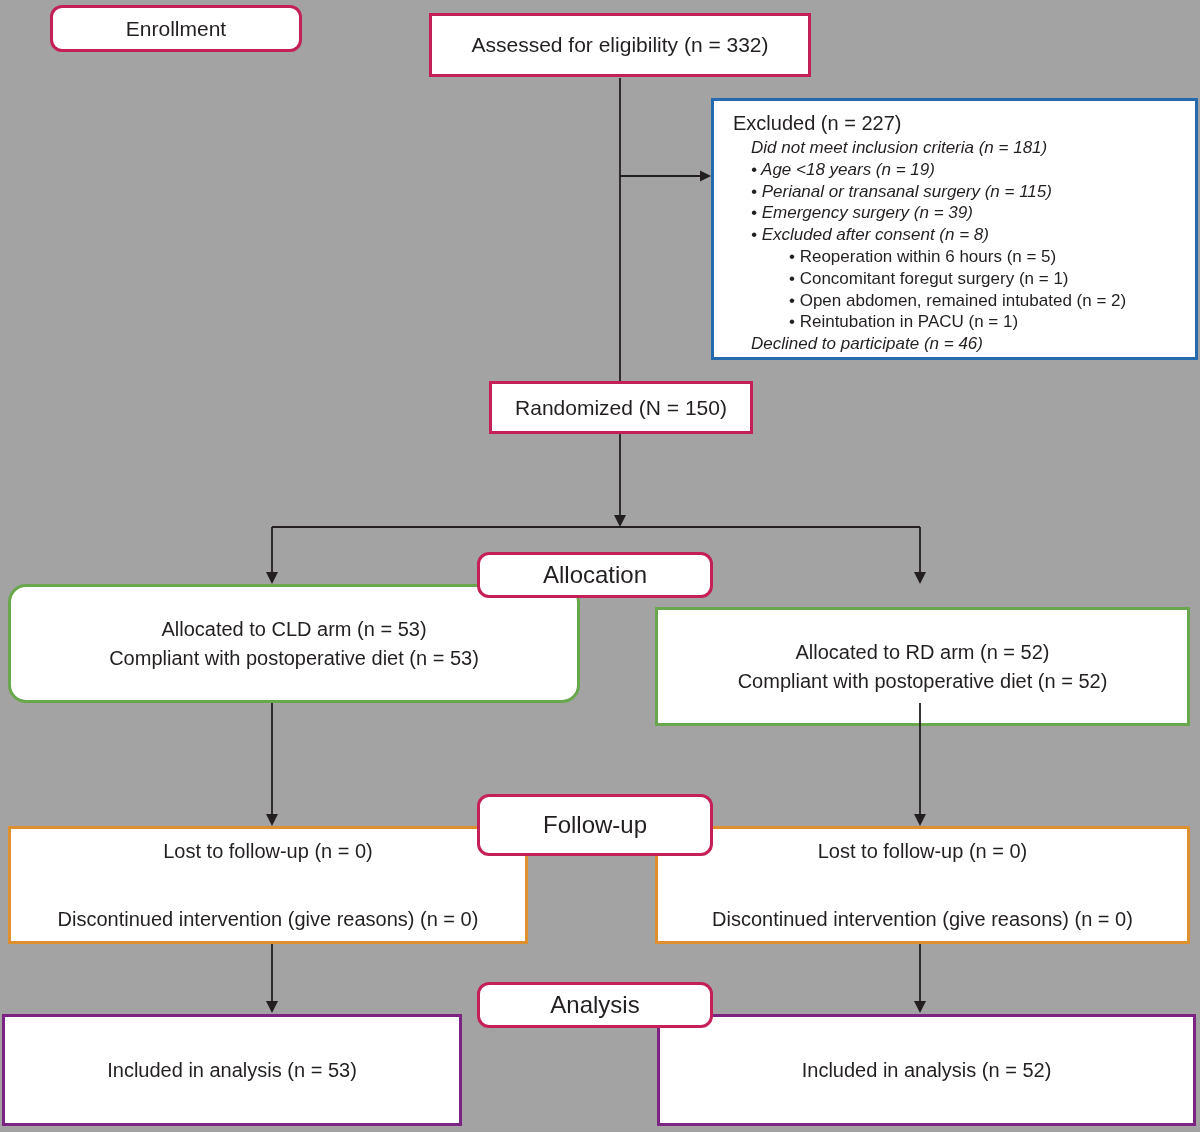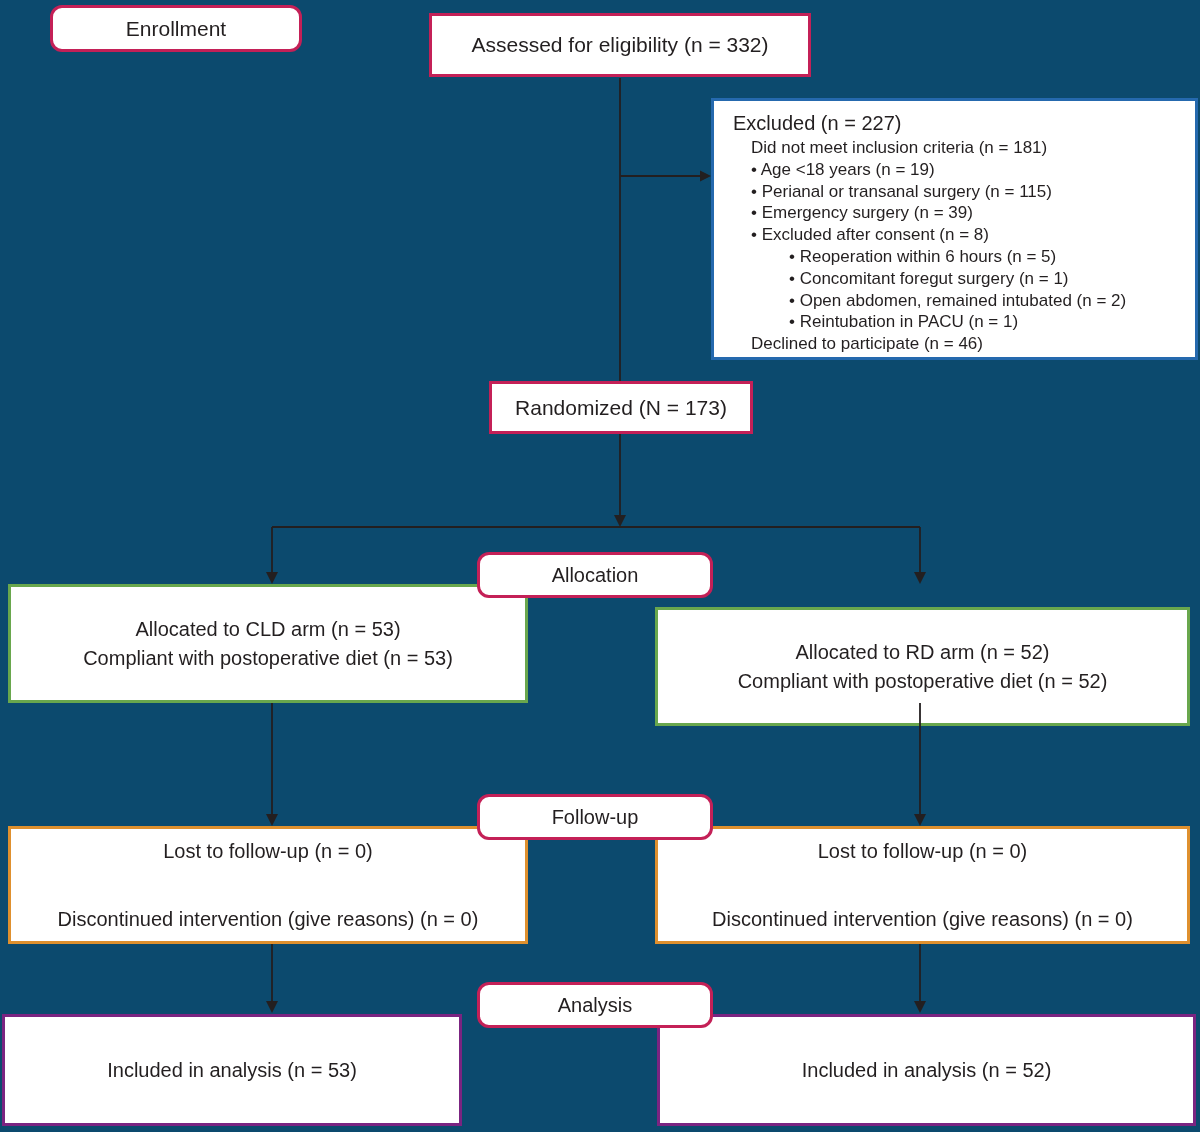--- a/index.html
+++ b/index.html
@@ -14,21 +14,21 @@
   * { margin: 0; padding: 0; box-sizing: border-box; }
   html, body { background: #ffffff; }
   body {
     font-family: "Liberation Sans", sans-serif;
     color: var(--ink);
   }
   .canvas {
     position: relative;
     width: 1200px;
     height: 1132px;
-    background: #0c4a6e;
+    background: #a3a3a3;
     overflow: hidden;
   }
   .connectors {
     position: absolute;
     left: 0; top: 0;
     width: 1200px; height: 1132px;
     z-index: 3;
     pointer-events: none;
   }
   .box {
@@ -44,52 +44,52 @@
     line-height: 1.42;
   }
   .crimson { border-color: var(--crimson); }
   .blue    { border-color: var(--blue); }
   .green   { border-color: var(--green); }
   .orange  { border-color: var(--orange); gap: 40px; }
   .purple  { border-color: var(--purple); }
   .round   { border-radius: 12px; }
   .stage-label {
     z-index: 4;
-    font-size: 20px;
+    font-size: 24px;
   }
   .f21 { font-size: 21px; }
   .f20 { font-size: 20px; }
 
   
   .enrollment-box  { left: 50px;  top: 5px;   width: 252px; height: 47px; }
   .assessed-box    { left: 429px; top: 13px;  width: 382px; height: 64px; }
 
   
   .excluded-box {
     left: 711px; top: 98px; width: 487px; height: 262px;
     align-items: flex-start;
     justify-content: flex-start;
     text-align: right;
     padding: 9px 14px 6px 19px;
   }
   .x-title { font-size: 20px; line-height: 27px; }
   .x-line  { font-size: 17px; line-height: 21.8px; white-space: nowrap; }
-  .il1 { padding-left: 18px; }
+  .il1 { padding-left: 18px; font-style: italic; }
   .il2 { padding-left: 56px; }
 
   
   .randomized-box { left: 489px; top: 381px; width: 264px; height: 53px; }
 
   
   .allocation-label { left: 477px; top: 552px; width: 236px; height: 46px; }
-  .followup-label   { left: 477px; top: 794px; width: 236px; height: 46px; }
+  .followup-label   { left: 477px; top: 794px; width: 236px; height: 62px; }
   .analysis-label   { left: 477px; top: 982px; width: 236px; height: 46px; }
 
   
-  .alloc-left  { left: 8px;   top: 584px;  width: 520px; height: 119px; }
+  .alloc-left  { left: 8px;   top: 584px;  width: 572px; height: 119px; border-radius: 18px; }
   .alloc-right { left: 655px; top: 584px;  width: 535px; height: 119px; margin-top: 23px; }
   .fu-left     { left: 8px;   top: 826px;  width: 520px; height: 118px; }
   .fu-right    { left: 655px; top: 826px;  width: 535px; height: 118px; }
   .an-left     { left: 2px;   top: 1014px; width: 460px; height: 112px; }
   .an-right    { left: 657px; top: 1014px; width: 539px; height: 112px; }
 </style>
 </head>
 <body>
 
 <div class="canvas">
@@ -142,21 +142,21 @@
     <div class="x-line il1">• Emergency surgery (n = 39)</div>
     <div class="x-line il1">• Excluded after consent (n = 8)</div>
     <div class="x-line il2">• Reoperation within 6 hours (n = 5)</div>
     <div class="x-line il2">• Concomitant foregut surgery (n = 1)</div>
     <div class="x-line il2">• Open abdomen, remained intubated (n = 2)</div>
     <div class="x-line il2">• Reintubation in PACU (n = 1)</div>
     <div class="x-line il1">Declined to participate (n = 46)</div>
   </div>
 
   <div class="box crimson randomized-box f21">
-    <span>Randomized (N = 173)</span>
+    <span>Randomized (N = 150)</span>
   </div>
 
   <div class="box crimson round stage-label allocation-label">
     <span>Allocation</span>
   </div>
 
   <div class="box green alloc-left f20">
     <span>Allocated to CLD arm (n = 53)</span>
     <span>Compliant with postoperative diet (n = 53)</span>
   </div>

